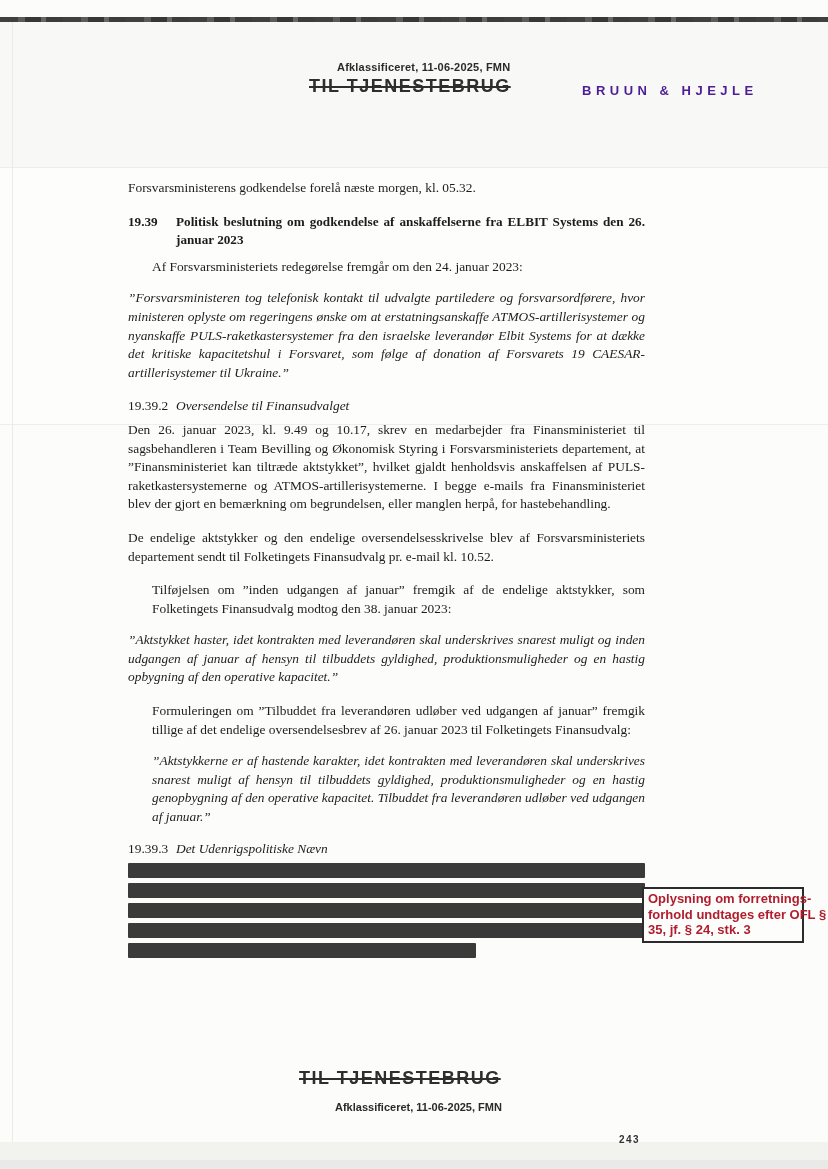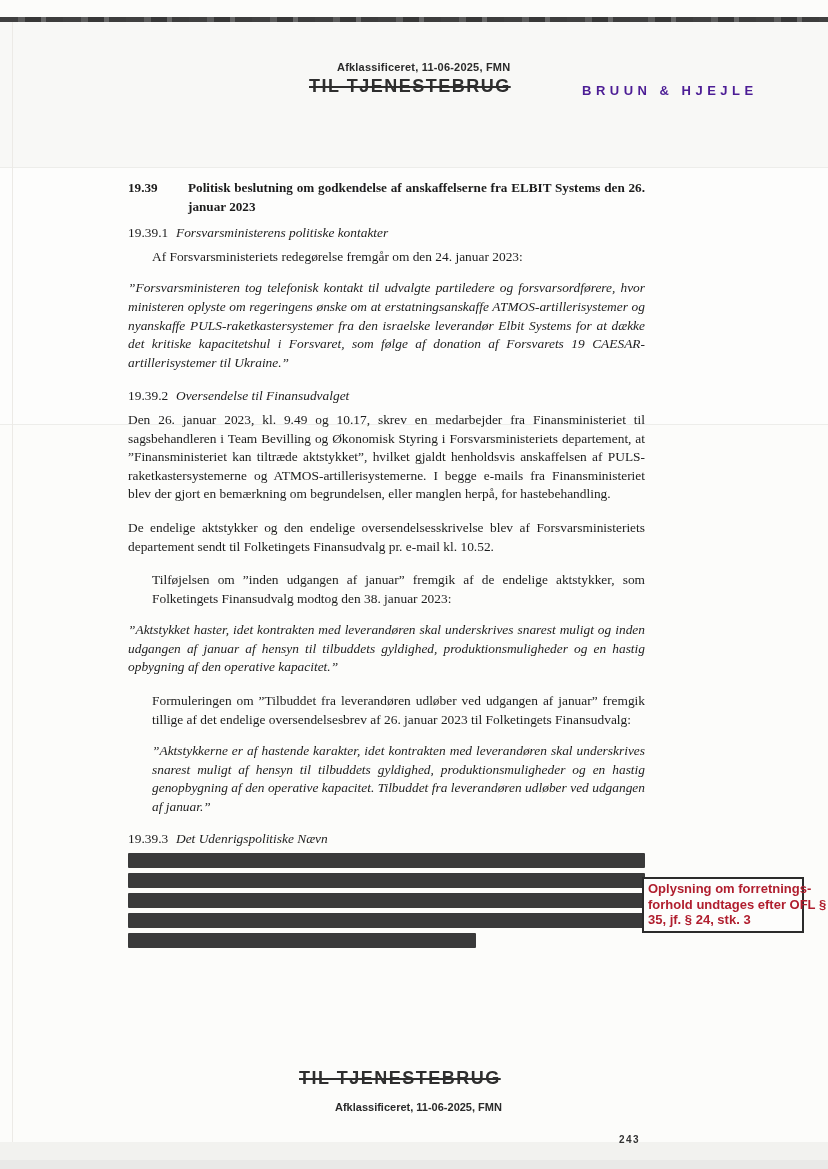--- a/index.html
+++ b/index.html
@@ -43,21 +43,21 @@
   .content{
     position:absolute;left:128px;top:179px;width:517px;
     font-size:13.4px;line-height:18.6px;text-align:justify;
   }
   .content p{margin:0 0 15px;}
   .content p.tight{margin-bottom:13px;margin-left:24px;}
   .quote{font-style:italic;}
   .sec{display:flex;margin:0 0 6px;}
   .sec .num{flex:0 0 48px;}
   .sec .title{flex:1;}
-  .sec-main{font-weight:700;font-size:13.2px;margin-bottom:8px;gap:12px;}
+  .sec-main{font-weight:700;font-size:13.2px;margin-bottom:8px;}
   .sec-sub .title{font-style:italic;}
   .sec-sub{margin-bottom:5px;}
   .after-quote{margin-top:3px;}
   
   .redaction{position:relative;margin-top:4px;}
   .red-bar{height:15px;background:#3a3a3a;margin-bottom:5px;border-radius:1px;}
   .red-bar.short{width:348px;}
   .note-box{
     position:absolute;left:514px;top:24px;width:162px;
     box-sizing:border-box;border:2px solid #2b2b2b;background:#fdfdfc;
@@ -88,30 +88,27 @@
   <div class="scan-band-bottom"></div>
   <div class="scan-left-line"></div>
   <div class="scan-top-line"></div>
 
   <div class="hdr-declass">Afklassificeret, 11-06-2025, FMN</div>
   <div class="stamp hdr-stamp">TIL TJENESTEBRUG</div>
   <div class="logo">BRUUN &amp; HJEJLE</div>
 
   <div class="content">
 
+    <p>Forsvarsministerens godkendelse forelå næste morgen, kl. 05.32.</p>
 
     <div class="sec sec-main">
       <span class="num">19.39</span>
       <span class="title">Politisk beslutning om godkendelse af anskaffelserne fra ELBIT Systems den 26. januar 2023</span>
     </div>
 
-    <div class="sec sec-sub">
-      <span class="num">19.39.1</span>
-      <span class="title">Forsvarsministerens politiske kontakter</span>
-    </div>
 
     <p class="tight">Af Forsvarsministeriets redegørelse fremgår om den 24. januar 2023:</p>
 
     <p class="quote">”Forsvarsministeren tog telefonisk kontakt til udvalgte partiledere og forsvarsordførere, hvor ministeren oplyste om regeringens ønske om at erstatningsanskaffe ATMOS-artillerisystemer og nyanskaffe PULS-raketkastersystemer fra den israelske leverandør Elbit Systems for at dække det kritiske kapacitetshul i Forsvaret, som følge af donation af Forsvarets 19 CAESAR-artillerisystemer til Ukraine.”</p>
 
     <div class="sec sec-sub after-quote">
       <span class="num">19.39.2</span>
       <span class="title">Oversendelse til Finansudvalget</span>
     </div>
 

